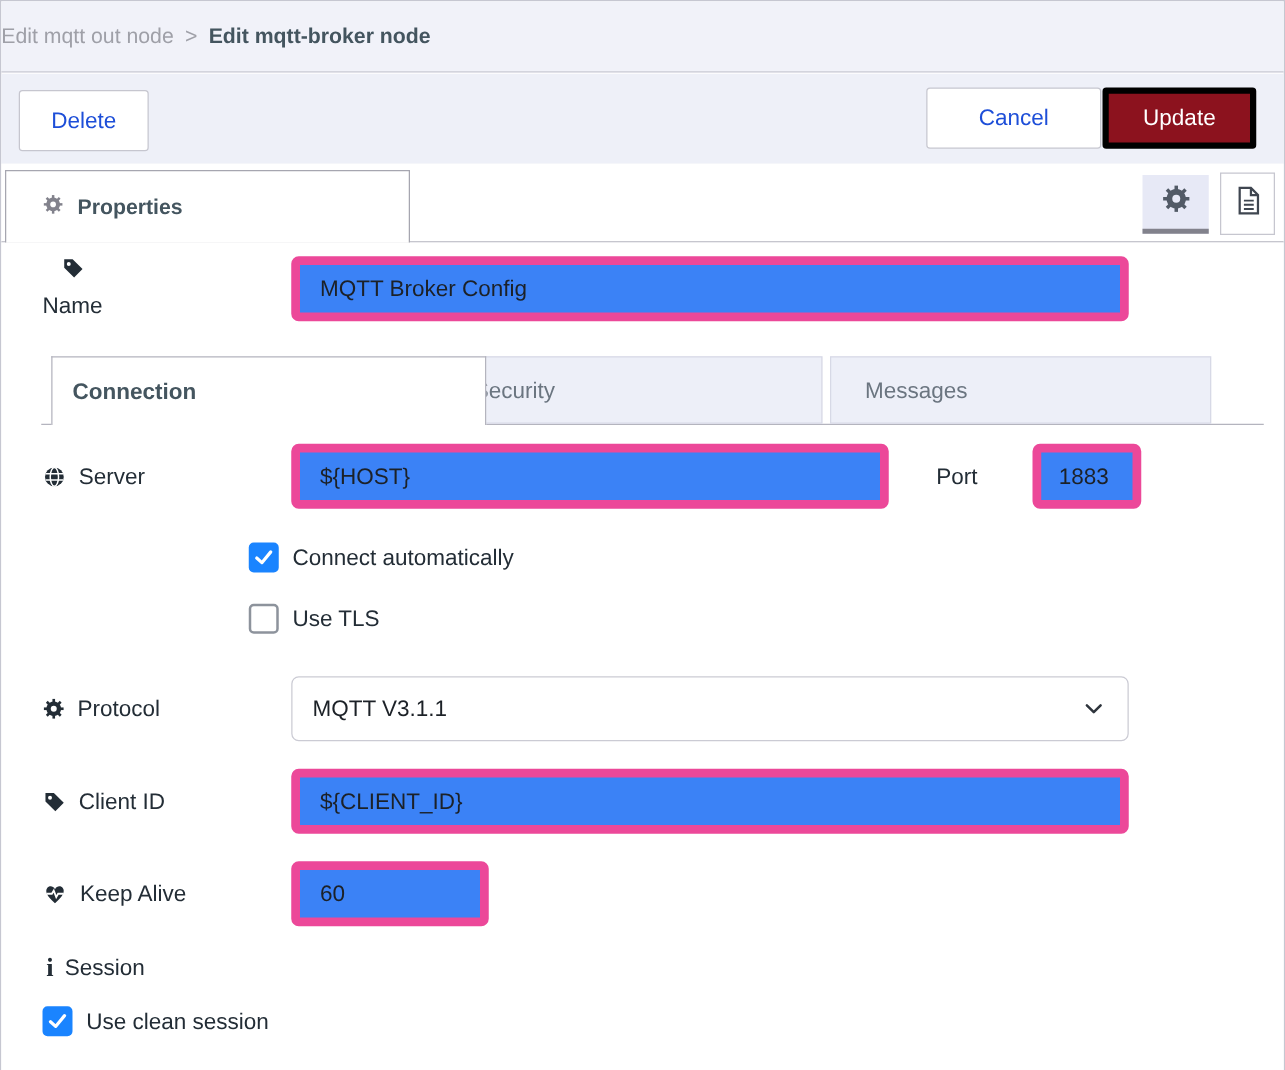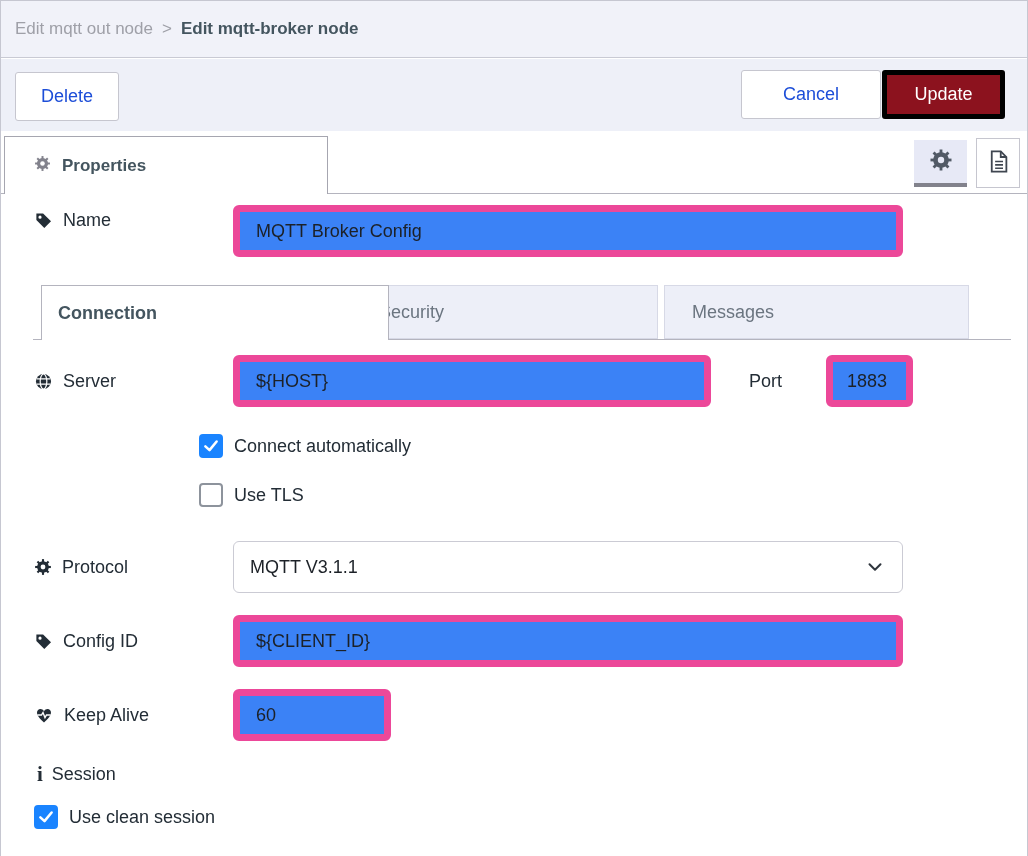--- a/index.html
+++ b/index.html
@@ -6,21 +6,21 @@
   .app {
     position:relative; width:1028px; height:856px; box-sizing:border-box;
     background:#fff; border:1px solid #c6c7d1; border-bottom:none;
     font-family:"Liberation Sans", sans-serif; overflow:hidden;
     color:#232d36;
   }
   
   .header {
     position:absolute; left:0; top:0; right:0; height:57px;
     background:#f1f2f9; border-bottom:1px solid #c9cad4;
-    display:flex; align-items:center; padding-left:14px; box-sizing:border-box;
+    display:flex; align-items:center; box-sizing:border-box;
     font-size:17px;
   }
   .crumb-parent { color:#9fa0a8; }
   .crumb-sep { color:#9fa0a8; margin:0 9px; }
   .crumb-current { color:#44555f; font-weight:bold; }
 
   
   .toolbar { position:absolute; left:0; top:58px; right:0; height:72px; background:#eef0f8; }
   .btn {
     position:absolute; height:49px; box-sizing:border-box; border-radius:3px;
@@ -165,21 +165,21 @@
       <span>
         <svg width="27" height="27" viewBox="0 0 24 24">
             <use href="#def-doc"></use>
           </svg>
       </span>
     </div>
   </div>
 
   <div class="formarea">
 
-    <div class="field-label" style="left:33px; top:0;">
+    <div class="field-label" style="left:33px; top:11px;flex-direction:column;">
       <span class="icon">
         <svg width="19" height="19" viewBox="0 0 24 24">
             <use href="#def-tag"></use>
           </svg>
       </span>
       <span>Name</span>
     </div>
     <input class="tinput" style="left: 232px; top: 11px; width: 670px;" value="MQTT Broker Config">
 
     <div class="cfg-tabs-line"></div>
@@ -232,21 +232,21 @@
           </svg>
       </span>
     </div>
 
     <div class="field-label" style="left:33px; top:421px;">
       <span class="icon">
         <svg width="19" height="19" viewBox="0 0 24 24">
             <use href="#def-tag"></use>
           </svg>
       </span>
-      <span>Config ID</span>
+      <span>Client ID</span>
     </div>
     <input class="tinput" style="left: 232px; top: 421px; width: 670px;" value="${CLIENT_ID}">
 
     <div class="field-label" style="left:33px; top:495px;">
       <span class="icon">
         <svg width="20" height="20" viewBox="0 0 24 24">
             <use href="#def-heart"></use>
           </svg>
       </span>
       <span>Keep Alive</span>

